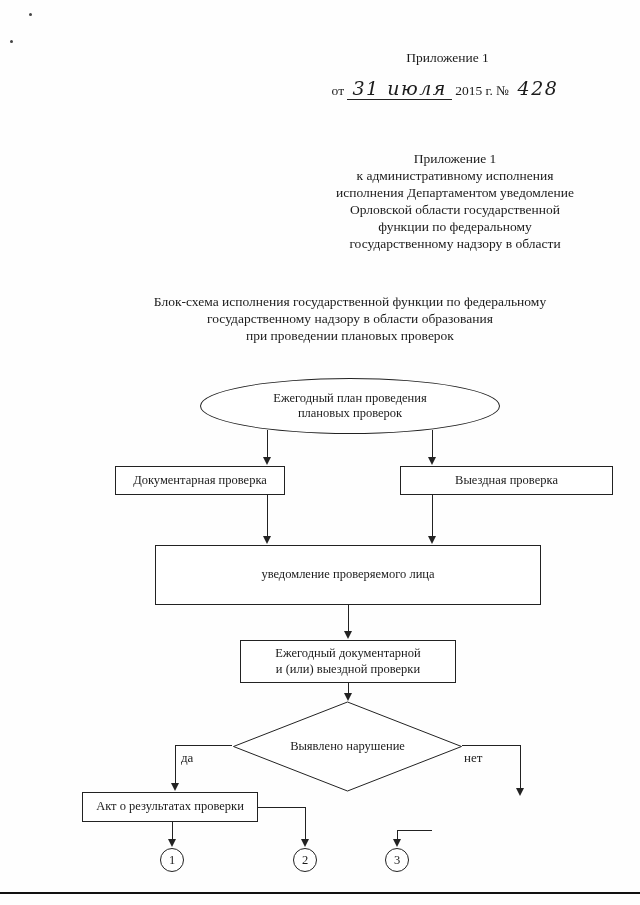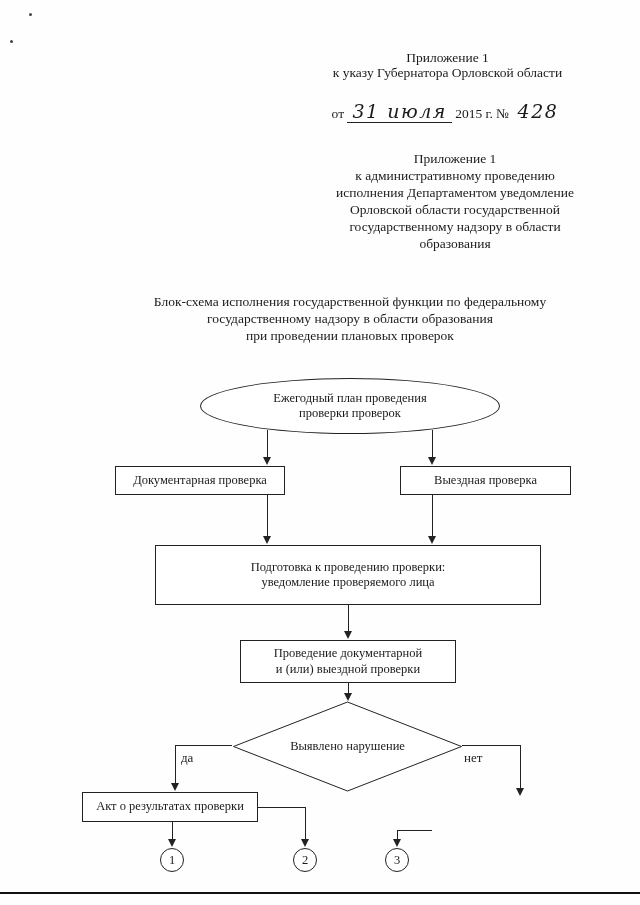--- a/index.html
+++ b/index.html
@@ -12,21 +12,21 @@
     color: #1b1b1b;
     overflow: hidden;
     padding-left: 22px;
   }
   .speck { position: absolute; width: 3px; height: 3px; background: #444; border-radius: 50%; }
 
   .hdr-decree {
     position: absolute; left: 280px; top: 50px; width: 335px;
     text-align: center; font-size: 13.5px; line-height: 15px;
   }
-  .decree-dateline { margin-top: 20px; line-height: 22px; white-space: nowrap; }
+  .decree-dateline { margin-top: 12px; line-height: 22px; white-space: nowrap; }
   .handwriting {
     font-family: "DejaVu Serif", serif;
     font-style: italic;
     font-size: 19px;
     letter-spacing: 1.5px;
     padding: 0 5px;
   }
   .hw-underlined { border-bottom: 1px solid #222; }
 
   .hdr-reg {
@@ -80,36 +80,35 @@
 </head>
 <body>
 
 <div class="page">
 
   <div class="speck" style="left:29px; top:13px;"></div>
   <div class="speck" style="left:10px; top:40px;"></div>
 
   <div class="hdr-decree">
     <div>Приложение 1</div>
-    <div>к указу Губернатора Орловской области</div>
     <div class="decree-dateline">
       <span>от</span>
       <span class="handwriting hw-underlined">31 июля</span>
       <span>2015 г. №</span>
       <span class="handwriting">428</span>
     </div>
   </div>
 
   <div class="hdr-reg">
     <div>Приложение 1</div>
-    <div>к административному проведению</div>
+    <div>к административному исполнения</div>
     <div>исполнения Департаментом уведомление</div>
     <div>Орловской области государственной</div>
+    <div>функции по федеральному</div>
     <div>государственному надзору в области</div>
-    <div>образования</div>
   </div>
 
   <div class="doc-title">
     <div>Блок-схема исполнения государственной функции по федеральному</div>
     <div>государственному надзору в области образования</div>
     <div>при проведении плановых проверок</div>
   </div>
 
   <div class="vl" style="left:267px; top:430px; height:27px;"></div>
   <div class="arrd" style="left:263px; top:457px;"></div>
@@ -141,38 +140,37 @@
   <div class="hl" style="left:258px; top:807px; width:47px;"></div>
   <div class="vl" style="left:305px; top:807px; height:32px;"></div>
   <div class="arrd" style="left:301px; top:839px;"></div>
 
   <div class="hl" style="left:397px; top:830px; width:35px;"></div>
   <div class="vl" style="left:397px; top:830px; height:9px;"></div>
   <div class="arrd" style="left:393px; top:839px;"></div>
 
   <div class="ellipse" style="left:200px; top:378px; width:300px; height:56px;">
     <div>Ежегодный план проведения</div>
-    <div>проверки проверок</div>
+    <div>плановых проверок</div>
   </div>
 
   <div class="box" style="left:115px; top:466px; width:170px; height:29px;">
     <div>Документарная проверка</div>
   </div>
 
-  <div class="box" style="left:400px; top:466px; width:171px; height:29px;">
+  <div class="box" style="left:400px; top:466px; width:213px; height:29px;">
     <div>Выездная проверка</div>
   </div>
 
   <div class="box" style="left:155px; top:545px; width:386px; height:60px;">
-    <div>Подготовка к проведению проверки:</div>
     <div>уведомление проверяемого лица</div>
   </div>
 
   <div class="box" style="left:240px; top:640px; width:216px; height:43px;">
-    <div>Проведение документарной</div>
+    <div>Ежегодный документарной</div>
     <div>и (или) выездной проверки</div>
   </div>
 
   <svg class="diamond-svg" style="left:232px; top:701px;" width="231" height="91" viewBox="0 0 231 91">
     <polygon points="115.5,1 229.5,45.5 115.5,90 1.5,45.5" fill="#ffffff" stroke="#222222" stroke-width="1"></polygon>
   </svg>
   <div class="diamond-label" style="left:232px; top:701px; width:231px; height:91px;">Выявлено нарушение</div>
 
   <div class="branch-label" style="left:181px; top:750px;">да</div>
   <div class="branch-label" style="left:464px; top:750px;text-align:right;">нет</div>

